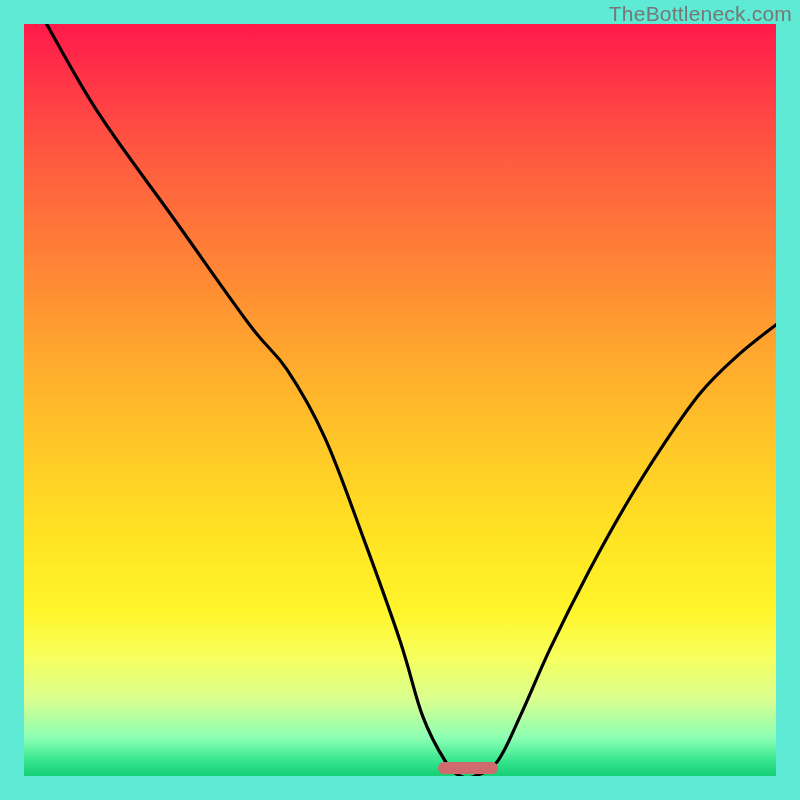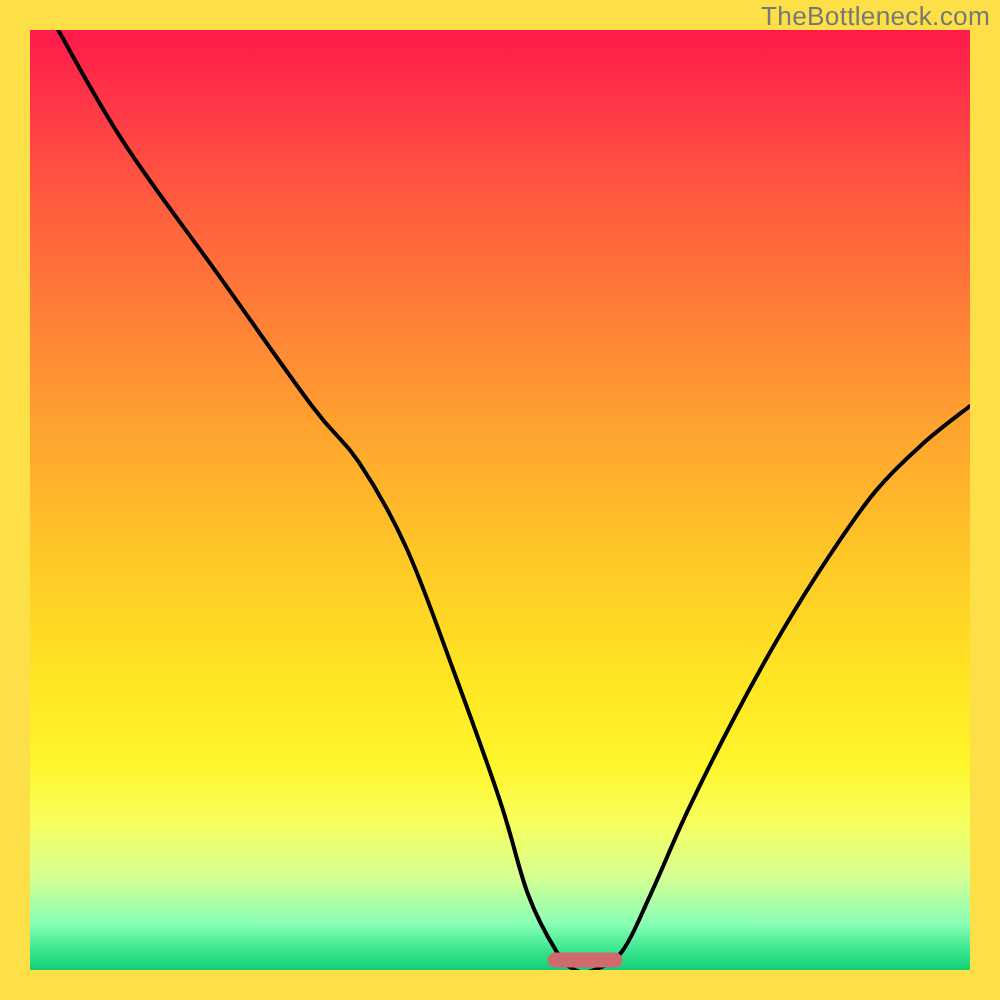--- a/index.html
+++ b/index.html
@@ -8,21 +8,21 @@
     width: 800px;
     height: 800px;
     background: #000;
     overflow: hidden;
     font-family: Arial, Helvetica, sans-serif;
   }
   .frame {
     position: relative;
     width: 800px;
     height: 800px;
-    background: #fde047;
+    background: #5eead4;
   }
   .plot-area {
     position: absolute;
     left: 24px;
     top: 24px;
     width: 752px;
     height: 752px;
     
     background: linear-gradient(
       to bottom,

